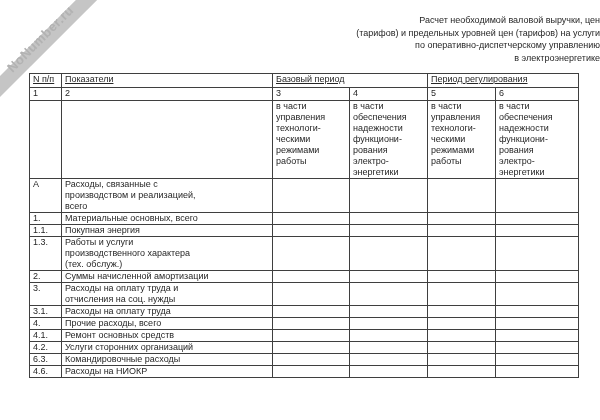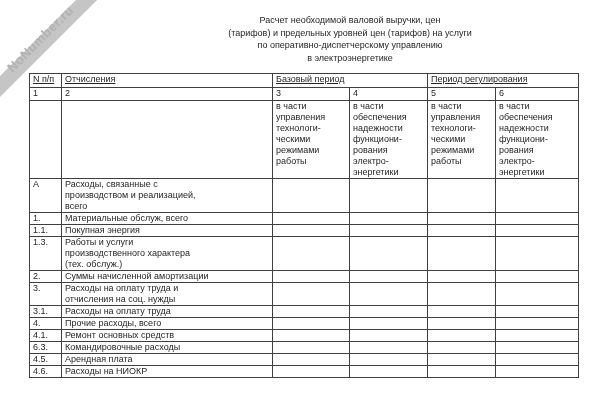--- a/index.html
+++ b/index.html
@@ -15,21 +15,21 @@
     transform:rotate(-45deg); z-index:0;
   }
   .wm-text {
     position:absolute; left:-29px; top:31px; width:140px; height:17px;
     transform:rotate(-45deg); text-align:center;
     font-size:13px; font-weight:bold; letter-spacing:0.5px; z-index:0;
   }
   
   .doc-title {
     position:absolute; top:14px; left:100px; width:500px;
-    text-align:center; font-size:9px; line-height:12.7px;
+    text-align:right; font-size:9px; line-height:12.7px;
     white-space:pre-line; z-index:1;
   }
   
   table.calc {
     position:absolute; left:29px; top:73px; width:549px;
     border-collapse:collapse; table-layout:fixed;
     font-size:9px; line-height:11px; z-index:1;
   }
   table.calc td, table.calc th {
     border:1px solid #3f3f3f; padding:0 3px;
@@ -60,21 +60,21 @@
       <col style="width:32px">
         <col style="width:211px">
         <col style="width:77px">
       <col style="width:78px">
         <col style="width:68px">
         <col style="width:83px">
     </colgroup>
     <thead>
       <tr class="h1">
         <td>N п/п</td>
-        <td>Отчисления</td>
+        <td>Показатели</td>
         <td colspan="2">Базовый период</td>
         <td colspan="2">Период регулирования</td>
       </tr>
       <tr class="h2">
         <td>1</td>
         <td>2</td>
         <td>3</td>
         <td>4</td>
         <td>5</td>
         <td>6</td>
@@ -116,21 +116,21 @@
           <td class="pre">Расходы, связанные с
 производством и реализацией,
 всего</td>
           <td></td>
           <td></td>
           <td></td>
           <td></td>
         </tr>
         <tr>
           <td class="num">1.</td>
-          <td class="pre">Материальные обслуж, всего</td>
+          <td class="pre">Материальные основных, всего</td>
           <td></td>
           <td></td>
           <td></td>
           <td></td>
         </tr>
         <tr>
           <td class="num">1.1.</td>
           <td class="pre">Покупная энергия</td>
           <td></td>
           <td></td>
@@ -182,36 +182,36 @@
         </tr>
         <tr>
           <td class="num">4.1.</td>
           <td class="pre">Ремонт основных средств</td>
           <td></td>
           <td></td>
           <td></td>
           <td></td>
         </tr>
         <tr>
+          <td class="num">4.2.</td>
+          <td class="pre">Услуги сторонних организаций</td>
+          <td></td>
+          <td></td>
+          <td></td>
+          <td></td>
+        </tr>
+        <tr>
           <td class="num">6.3.</td>
           <td class="pre">Командировочные расходы</td>
           <td></td>
           <td></td>
           <td></td>
           <td></td>
         </tr>
         <tr>
-          <td class="num">4.5.</td>
-          <td class="pre">Арендная плата</td>
-          <td></td>
-          <td></td>
-          <td></td>
-          <td></td>
-        </tr>
-        <tr>
           <td class="num">4.6.</td>
           <td class="pre">Расходы на НИОКР</td>
           <td></td>
           <td></td>
           <td></td>
           <td></td>
         </tr>
       </tbody>
   </table>
 

